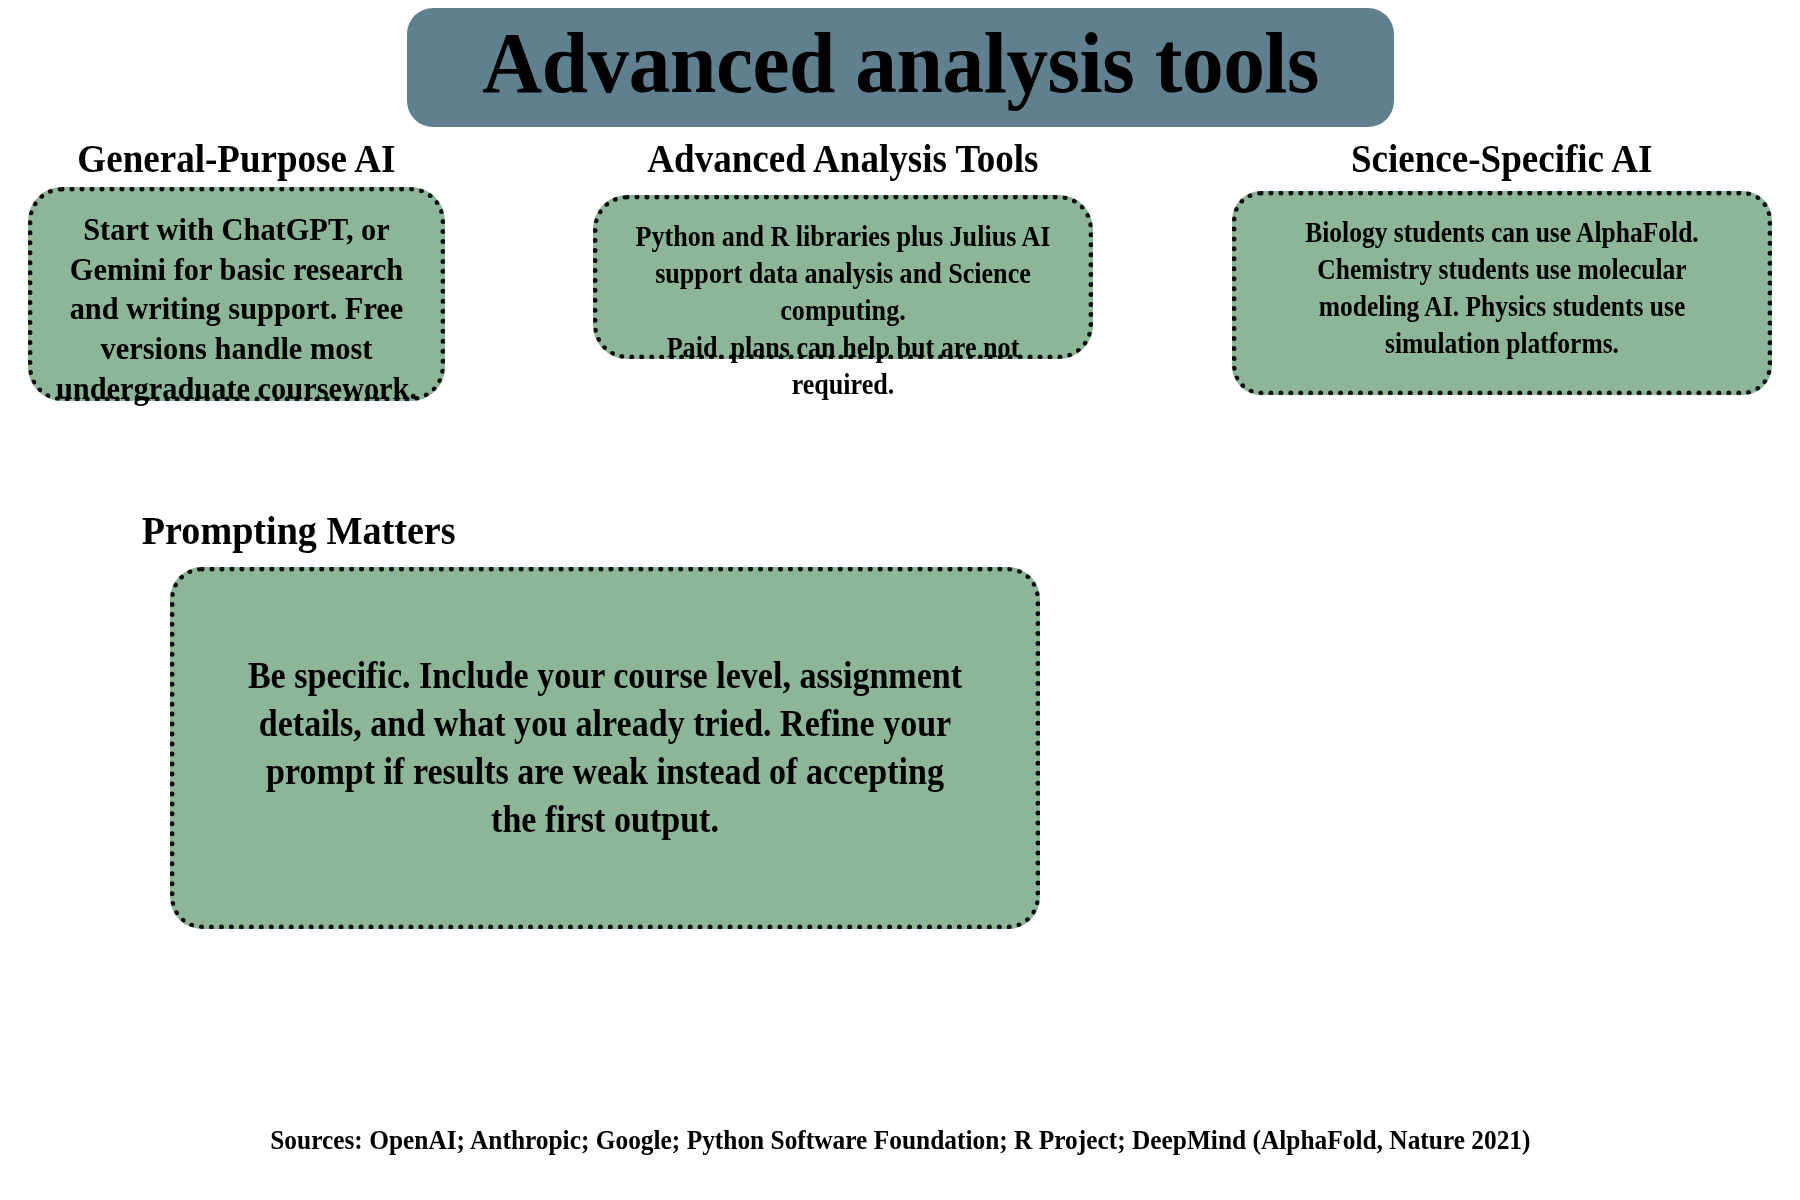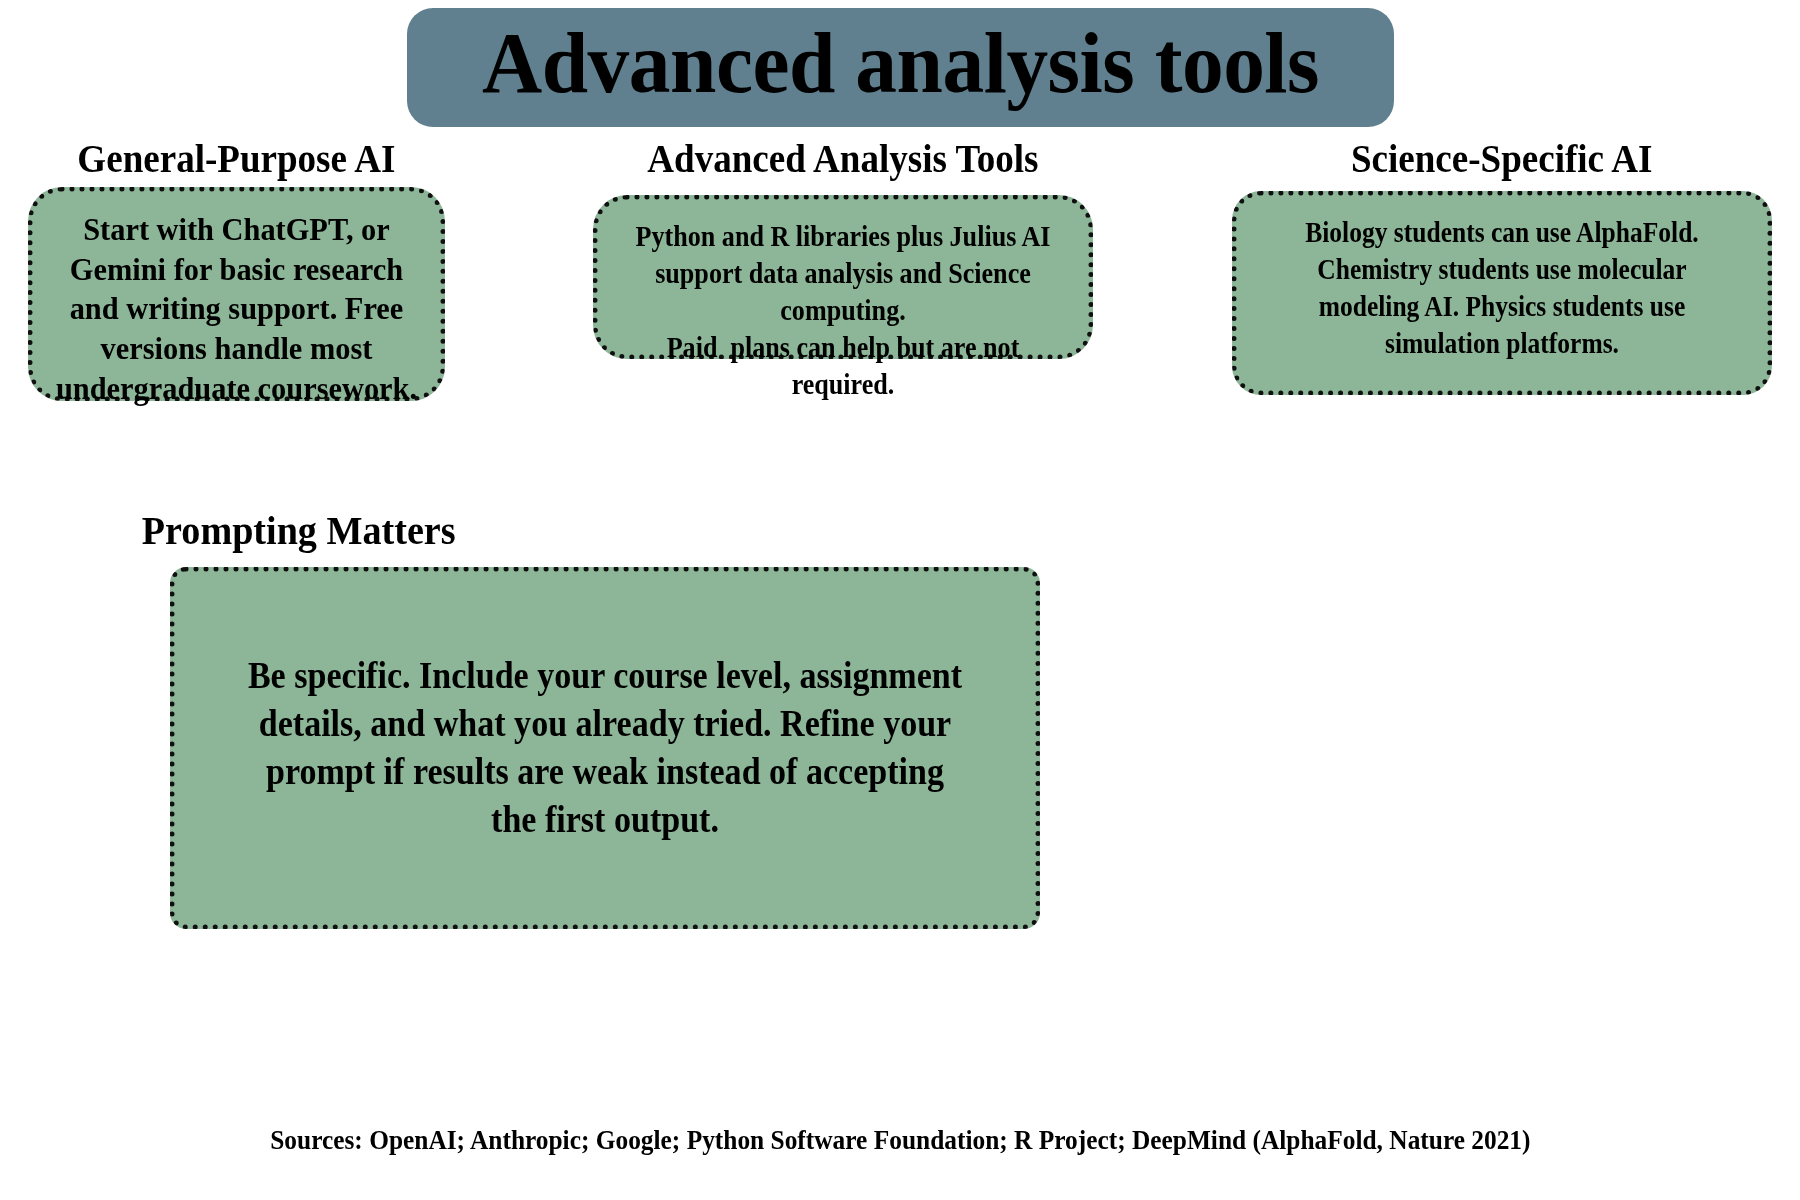--- a/index.html
+++ b/index.html
@@ -124,21 +124,21 @@
     transform: scaleX(0.93);
     margin-bottom: 14px;
     margin-left: 130px;
   }
   .prompt-card {
     width: 870px;
     height: 362px;
     margin-left: 170px;
     background: #8cb697;
     border: 5px dotted #101010;
-    border-radius: 16px;
+    border-radius: 32px;
     box-sizing: border-box;
     display: flex;
     align-items: center;
     justify-content: center;
     padding: 22px 40px;
   }
   .prompt-body {
     font-family: "Liberation Serif", "DejaVu Serif", serif;
     font-weight: bold;
     font-size: 37px;

